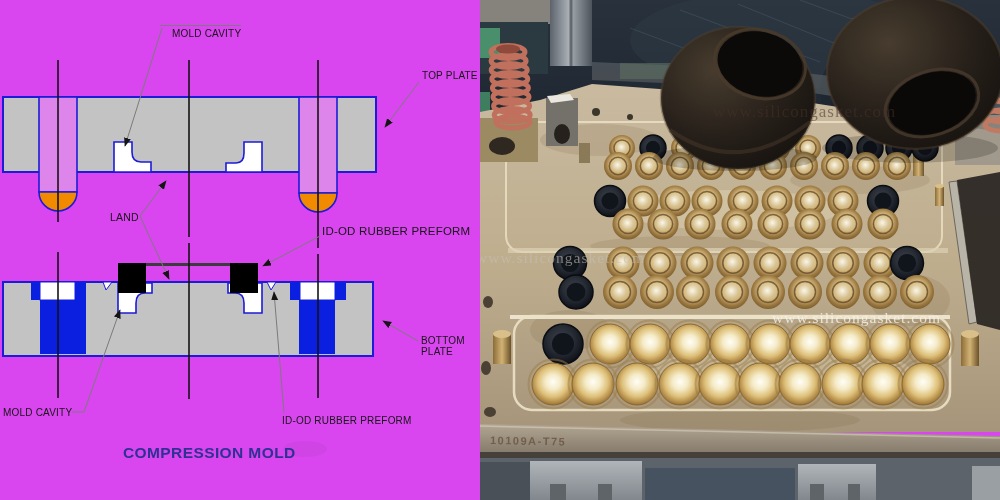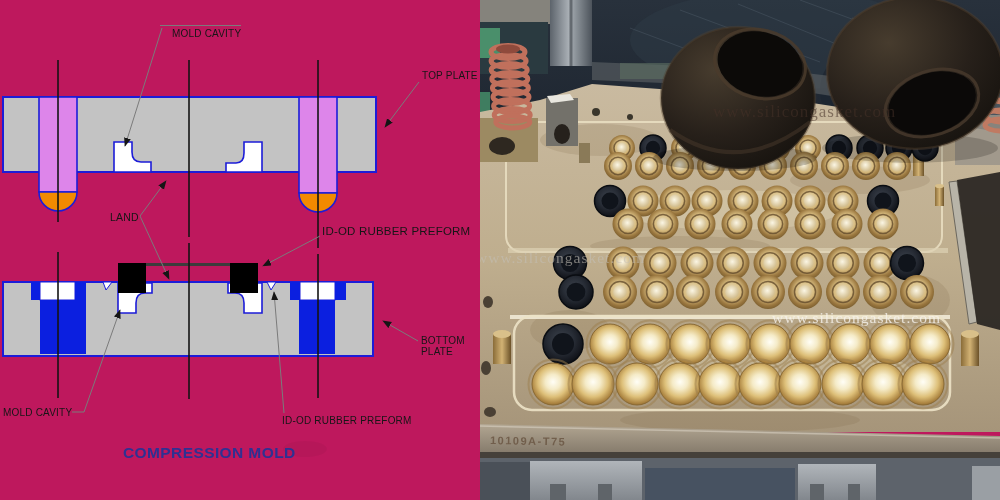--- a/index.html
+++ b/index.html
@@ -1,16 +1,16 @@
 <!DOCTYPE html>
 <html><head>
 <meta charset="utf-8">
 <style>
   html,body{margin:0;padding:0;background:#ffffff;}
-  .stage{position:relative;width:1000px;height:500px;overflow:hidden;background:#be185d;
+  .stage{position:relative;width:1000px;height:500px;overflow:hidden;background:#d946ef;
          font-family:"Liberation Sans", sans-serif;}
   .stage svg{position:absolute;top:0;display:block;}
   #diagram-svg{left:0;}
   #photo-svg{left:480px;}
   svg text{font-family:"Liberation Sans", sans-serif;}
   text.lbl{fill:#161616;font-size:10px;letter-spacing:.2px;}
   text.lbl-big{fill:#161616;font-size:11.5px;letter-spacing:.2px;}
   text.caption{font-size:15.5px;font-weight:bold;letter-spacing:.4px;}
   text.wm-serif{font-family:"Liberation Serif", serif;letter-spacing:1px;}
   .leader{stroke:#7b7b7b;stroke-width:1;fill:none;}

